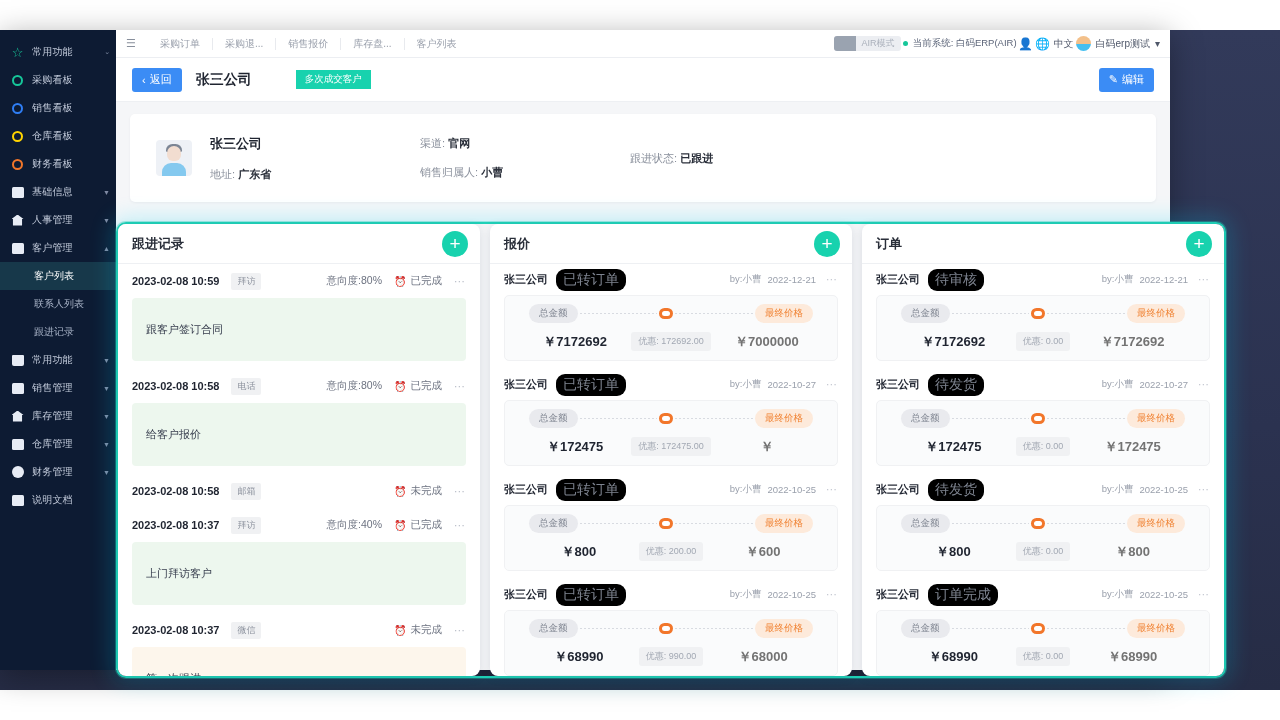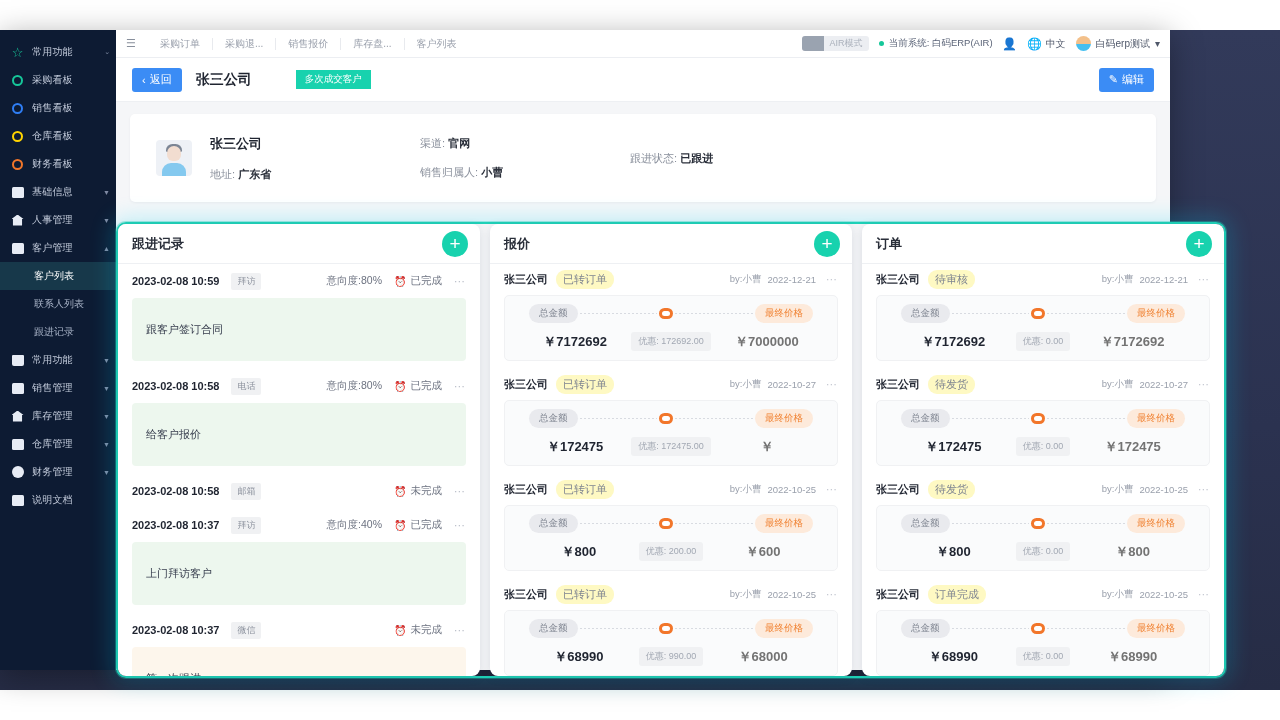--- a/index.html
+++ b/index.html
@@ -70,21 +70,21 @@
     position: relative;
   }
   .tab-ico { font-size: 11px; color: #888f9c; margin-right: 12px; }
   .tab-item {
     font-size: 10px; color: #9aa0ac; padding: 0 12px; cursor: pointer;
     border-left: 1px solid #e8eaee; line-height: 12px;
   }
   .tab-item:first-of-type { border-left: none; }
   .tab-right {
     position: absolute; right: 10px; top: 0; height: 27px;
-    display: flex; align-items: center; gap: 10px;
+    display: flex; align-items: center; gap: 2px;
   }
   .air-toggle {
     display: flex; align-items: center; background: #eceef2;
     border-radius: 3px; overflow: hidden; height: 15px;
   }
   .air-knob { width: 22px; height: 15px; background: #9aa3b0; }
   .air-text { font-size: 9px; color: #aab0bb; padding: 0 6px; }
   .sys-pill {
     font-size: 9.5px; color: #5b6478; display: flex; align-items: center;
   }
@@ -200,22 +200,22 @@
     padding: 24px 14px; margin-bottom: 8px; min-height: 46px;
     display: flex; align-items: center;
   }
   .fu-note.green { background: #edf7ee; }
   .fu-note.orange { background: #fdf6ec; }
 
   
   .q-row { display: flex; align-items: center; height: 31px; }
   .q-name { font-size: 11px; font-weight: bold; color: #1f2430; }
   .q-badge {
-    margin-left: 8px; background: #fef9c3; color: #7e8490;
-    font-size: 11px; padding: 2px 7px; border-radius: 9px;
+    margin-left: 8px; background: #000000; color: #7e8490;
+    font-size: 14px; padding: 2px 7px; border-radius: 9px;
   }
   .q-spacer { flex: 1; }
   .q-by { font-size: 9.5px; color: #9aa0ac; }
   .q-date { font-size: 9.5px; color: #9aa0ac; margin-left: 6px; }
   .q-dots { margin-left: 10px; color: #c3c7d0; font-size: 11px; letter-spacing: 1px; cursor: pointer; }
   .q-card {
     background: #fafbfc; border: 1px solid #f0f1f3; border-radius: 5px;
     padding: 8px 6px 9px 6px; margin-bottom: 8px;
   }
   .q-labels {

